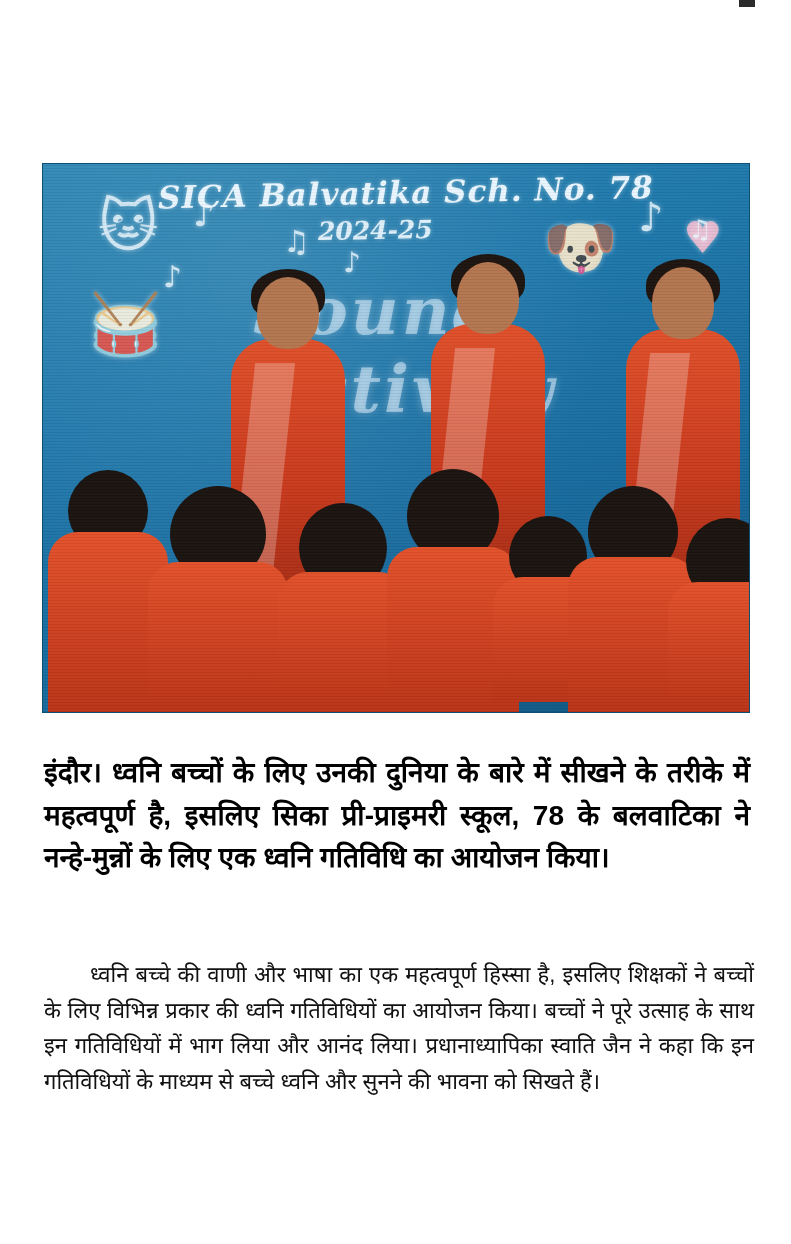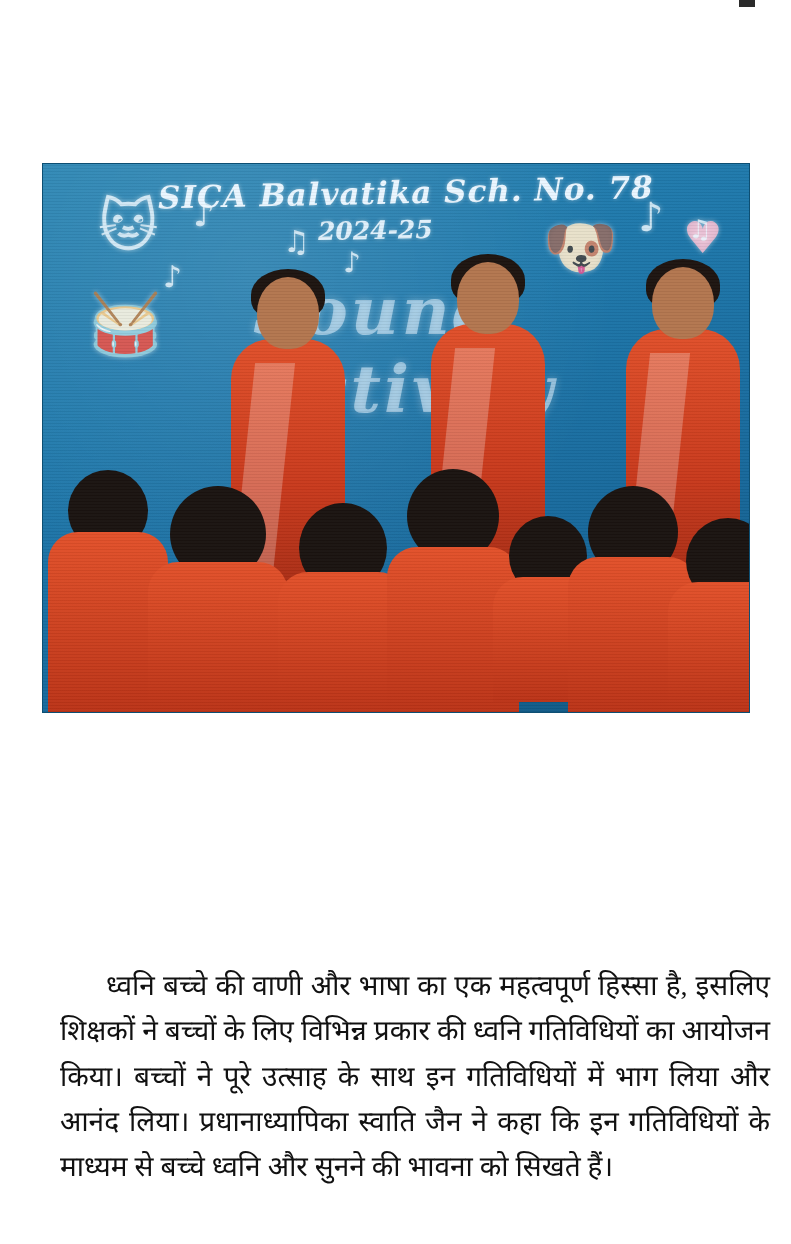--- a/index.html
+++ b/index.html
@@ -194,24 +194,24 @@
     font-family: "Liberation Sans", sans-serif;
     font-weight: bold;
     font-size: 28px;
     line-height: 1.52;
     color: #000000;
     text-align: justify;
   }
   .body-text {
     position: absolute;
     top: 935px;
-    left: 60px;
+    left: 44px;
     width: 710px;
-    font-family: Liberation Serif, serif;
-    font-size: 28px;
+    font-family: Liberation Sans, sans-serif;
+    font-size: 22px;
     line-height: 1.62;
     color: #111111;
     text-align: justify;
     text-indent: 46px;
   }
 </style>
 </head>
 <body>
 
 <div class="page">
@@ -281,16 +281,17 @@
       <div class="kbody" style="width:130px;height:155px;"></div>
     </div>
     <div class="kid" style="left:630px; bottom:0; width:110px; height:200px;">
       <div class="khead" style="width:84px;height:86px;top:6px;"></div>
       <div class="kbody" style="width:120px;height:130px;"></div>
     </div>
 
     <div class="photo-grain"></div>
   </div>
 
+  <p class="lead">इंदौर। ध्वनि बच्चों के लिए उनकी दुनिया के बारे में सीखने के तरीके में महत्वपूर्ण है, इसलिए सिका प्री-प्राइमरी स्कूल, 78 के बलवाटिका ने नन्हे-मुन्नों के लिए एक ध्वनि गतिविधि का आयोजन किया।</p>
 
   <p class="body-text">ध्वनि बच्चे की वाणी और भाषा का एक महत्वपूर्ण हिस्सा है, इसलिए शिक्षकों ने बच्चों के लिए विभिन्न प्रकार की ध्वनि गतिविधियों का आयोजन किया। बच्चों ने पूरे उत्साह के साथ इन गतिविधियों में भाग लिया और आनंद लिया। प्रधानाध्यापिका स्वाति जैन ने कहा कि इन गतिविधियों के माध्यम से बच्चे ध्वनि और सुनने की भावना को सिखते हैं।</p>
 
 </div>
 
 </body></html>

